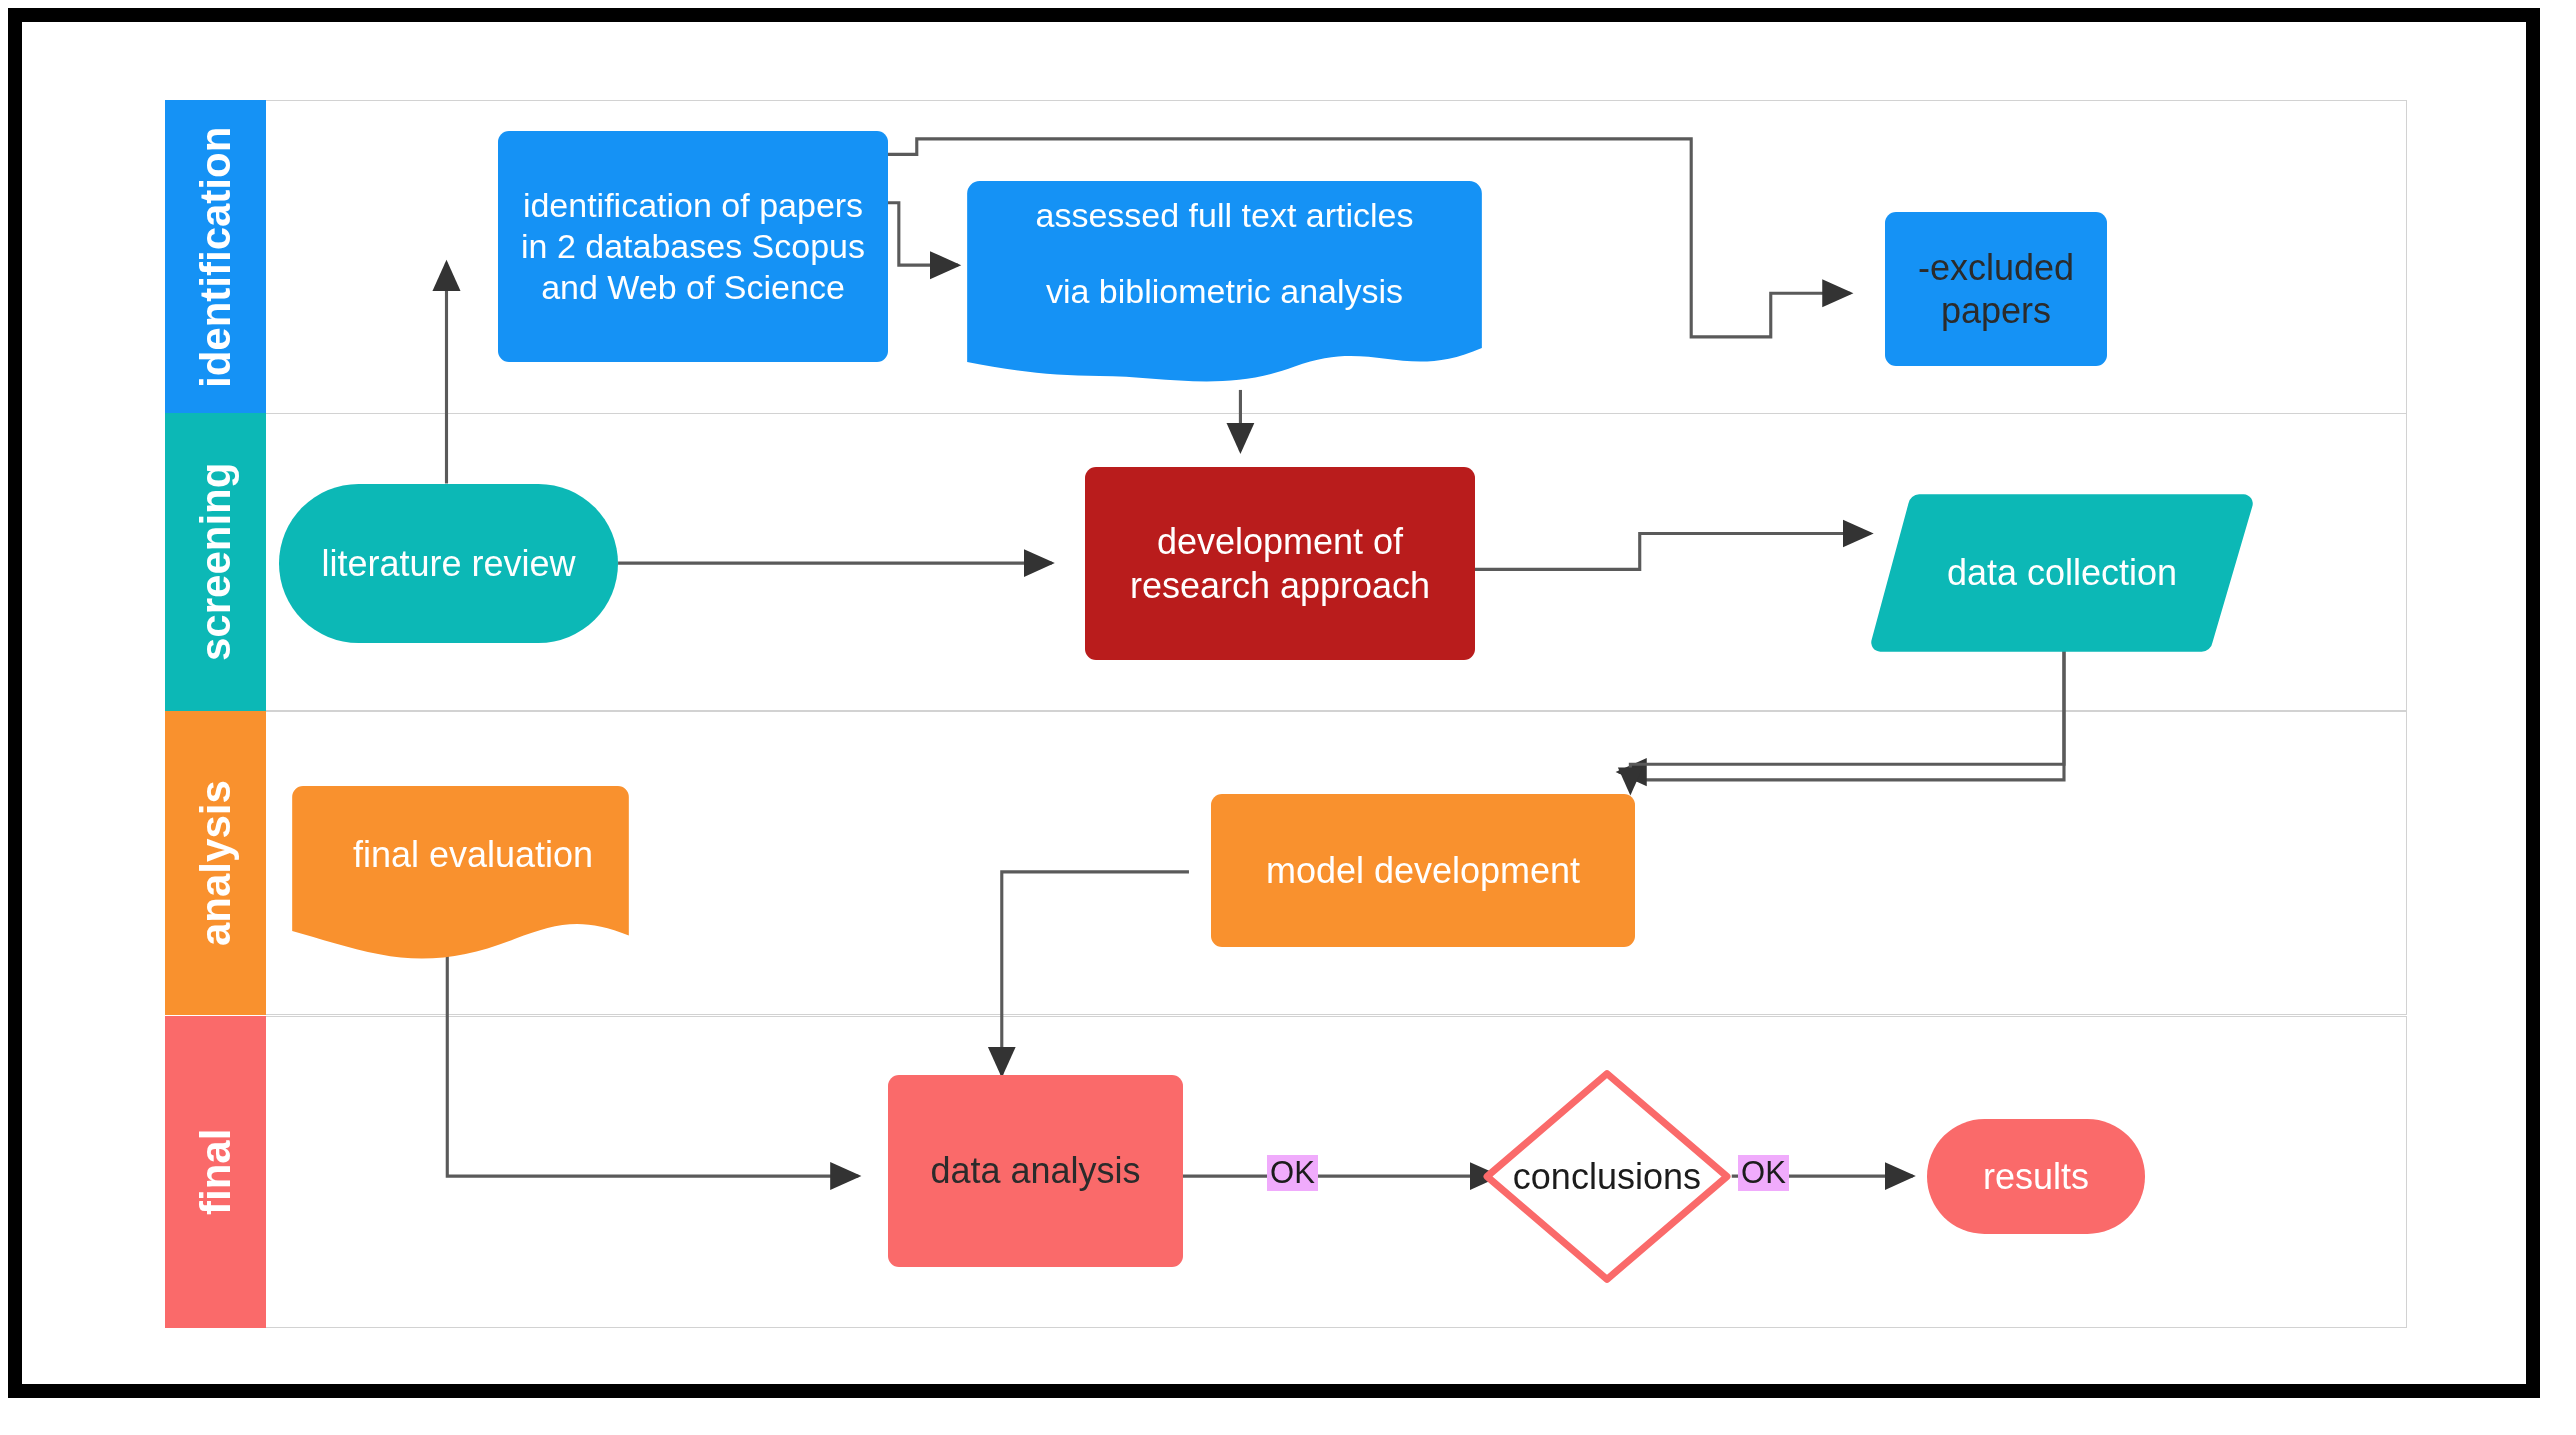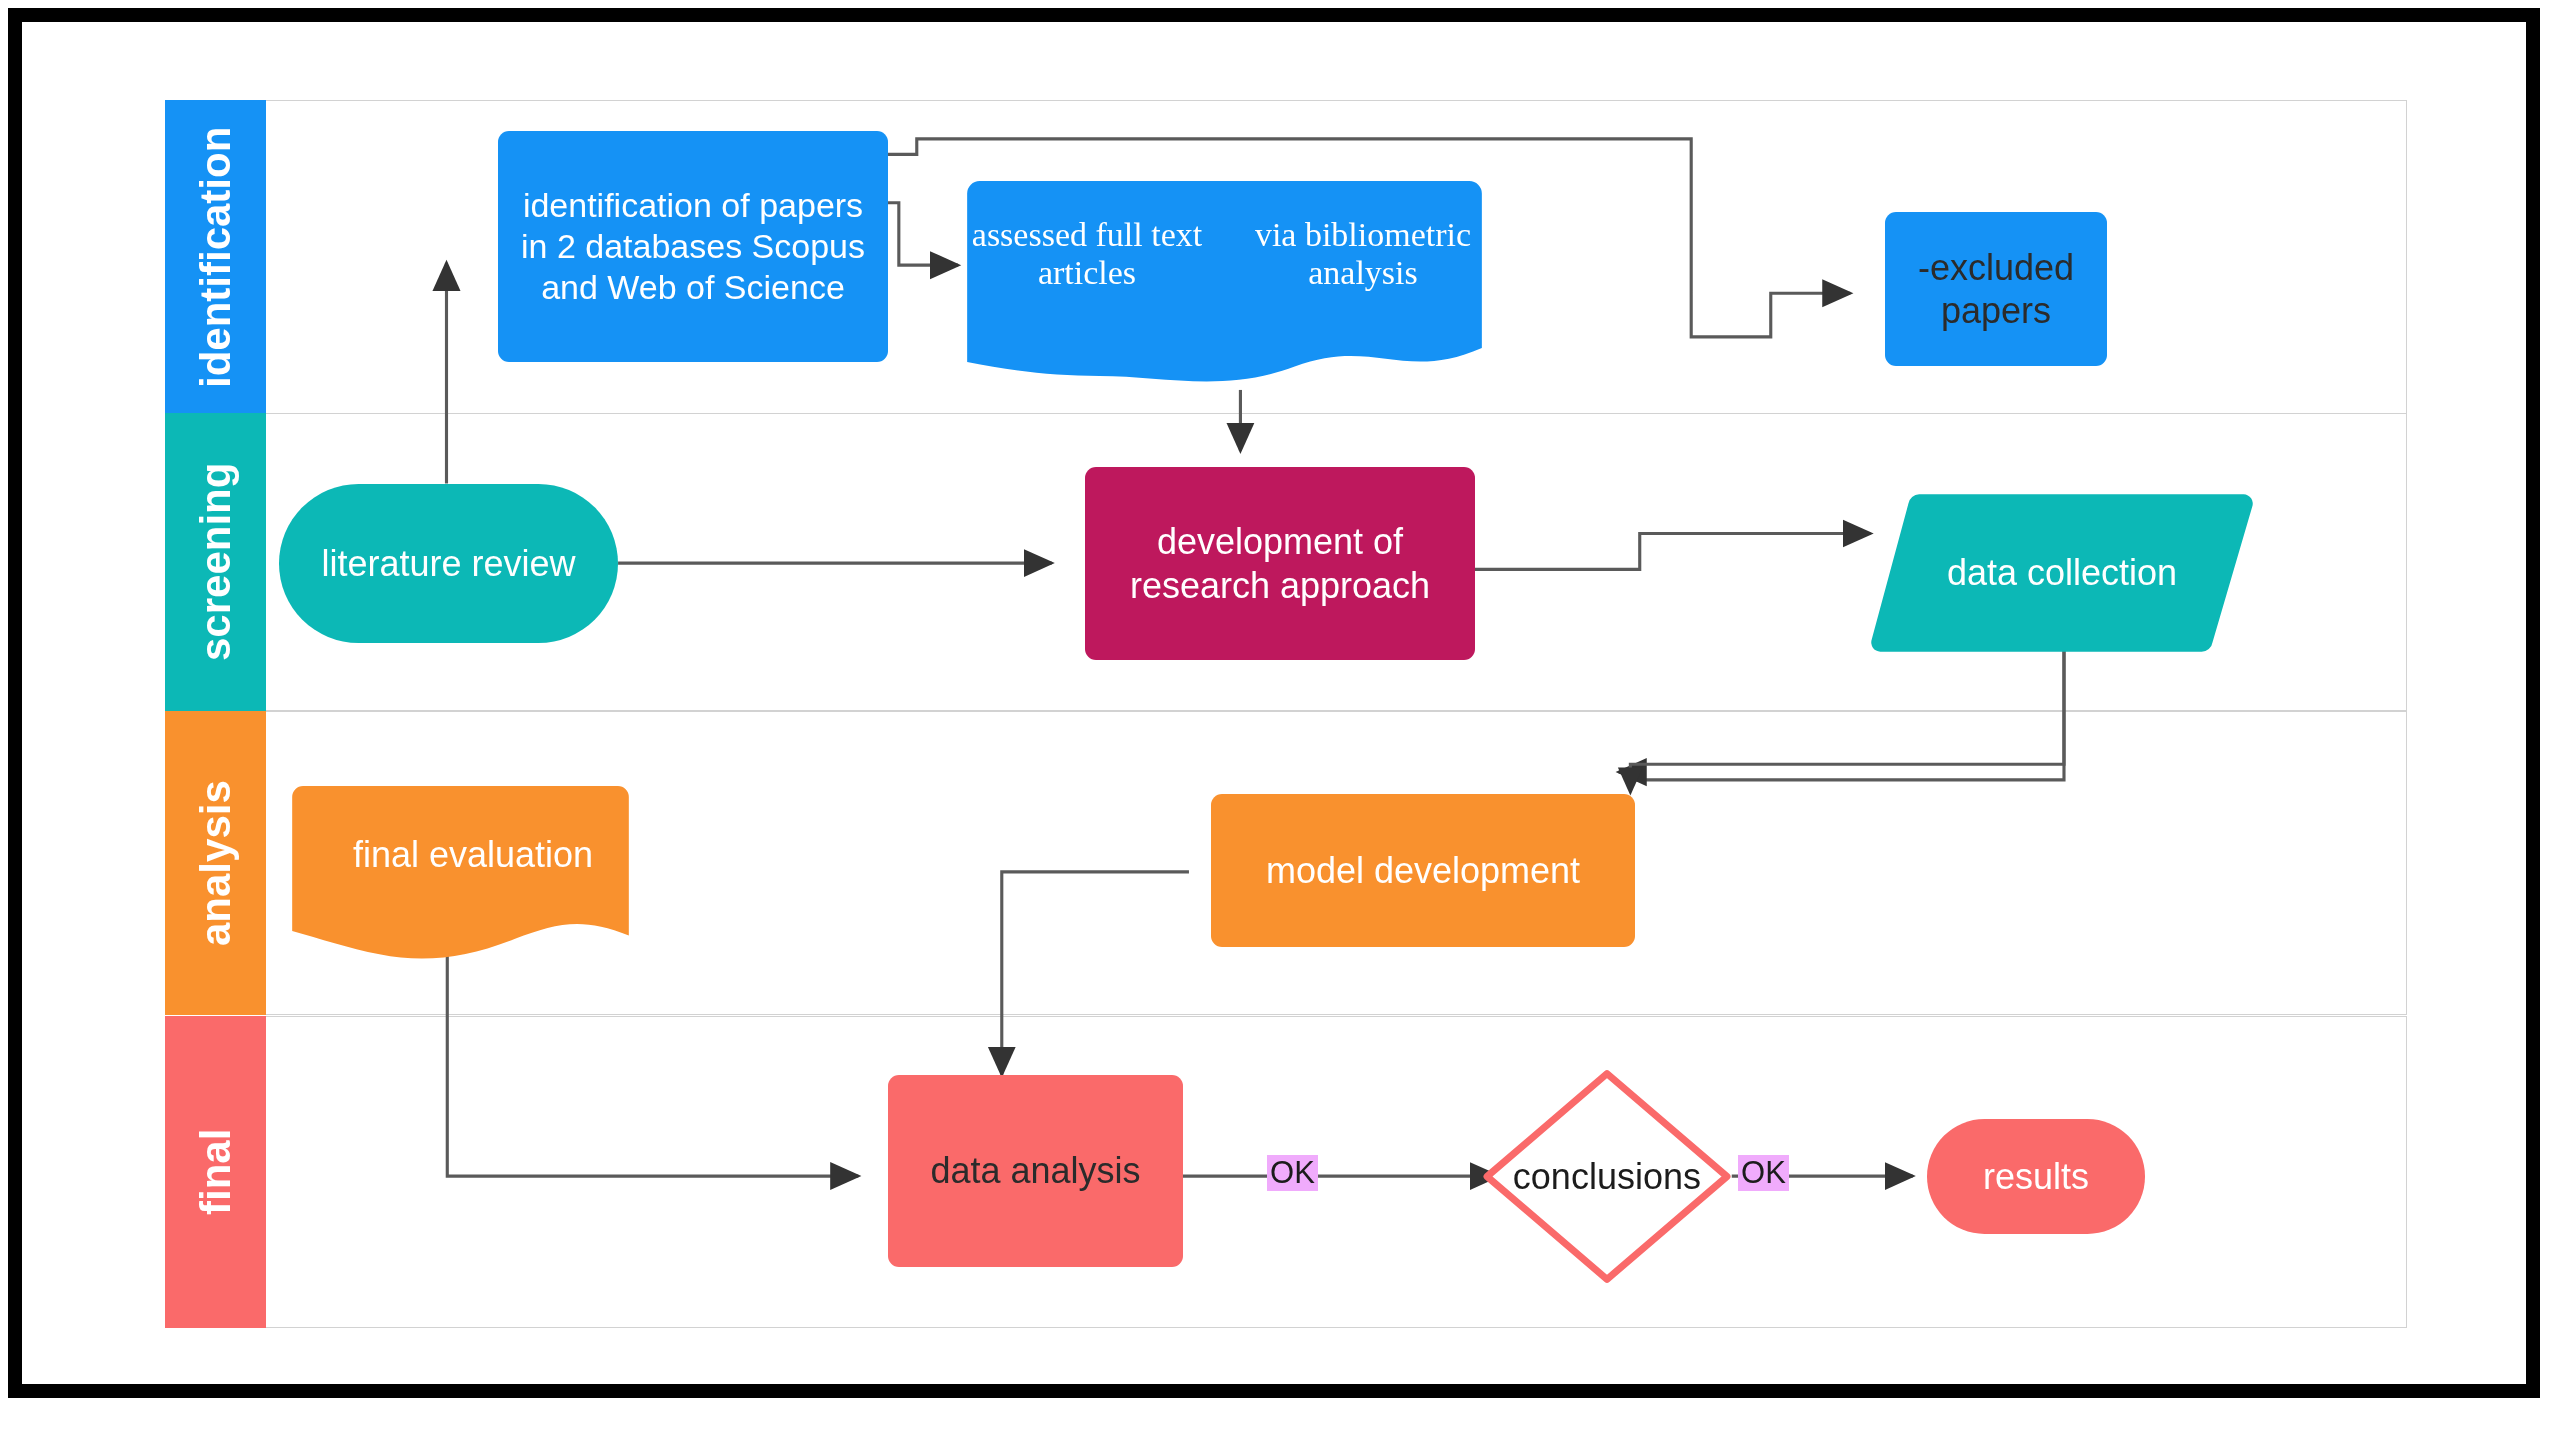--- a/index.html
+++ b/index.html
@@ -128,35 +128,35 @@
     <span>identification of papers in 2 databases Scopus and Web of Science</span>
   </div>
 
   <div class="doc-wrap" style="left:967px;top:181px;width:515px;height:209px;">
     <svg width="515" height="209" viewBox="0 0 660 268">
       <path d="M16,0 H644 A16,16 0 0 1 660,16 V214
                C560,258 520,200 420,238
                C330,272 250,250 170,250
                C110,250 60,244 0,232 V16 A16,16 0 0 1 16,0 Z" fill="#1592f5"></path>
     </svg>
-    <div class="doc-label f44 txt-white" style="height:145px;flex-direction:row;gap:37px;font-family:Liberation Serif, serif;">
+    <div class="doc-label f44 txt-white" style="height:145px;flex-direction:column;gap:37px;">
       <span>assessed full text articles</span>
       <span>via bibliometric analysis</span>
     </div>
   </div>
 
   <div class="node rect txt-dark f46" style="left:1863px;top:212px;width:222px;height:154px;background:#1592f5;padding:0 7.8px;">
     <span>-excluded papers</span>
   </div>
 
   <div class="node stadium txt-white f46" style="left:279px;top:484px;width:339px;height:159px;background:#0cb8b6;padding:0 20px;">
     <span>literature review</span>
   </div>
 
-  <div class="node rect txt-white f46" style="left:1063px;top:467px;width:390px;height:193px;background:#be185d;padding:18px 14px;justify-content:center;">
+  <div class="node rect txt-white f46" style="left:1063px;top:467px;width:390px;height:193px;background:#b91c1c;padding:18px 14px;justify-content:center;">
     <span>development of research approach</span>
   </div>
 
   <div class="para-wrap" style="left:1871px;top:459px;width:382px;height:158px;margin-top:35px;">
     <svg width="382" height="158" viewBox="0 0 490 202">
       <path d="M62,0 H478 A12,12 0 0 1 489,16 L438,190 A14,14 0 0 1 424,202 H12 A12,12 0 0 1 1,186 L48,12 A14,14 0 0 1 62,0 Z" fill="#0cb8b6"></path>
     </svg>
     <div class="doc-label f46 txt-white" style="height:158px;">
       <span>data collection</span>
     </div>

